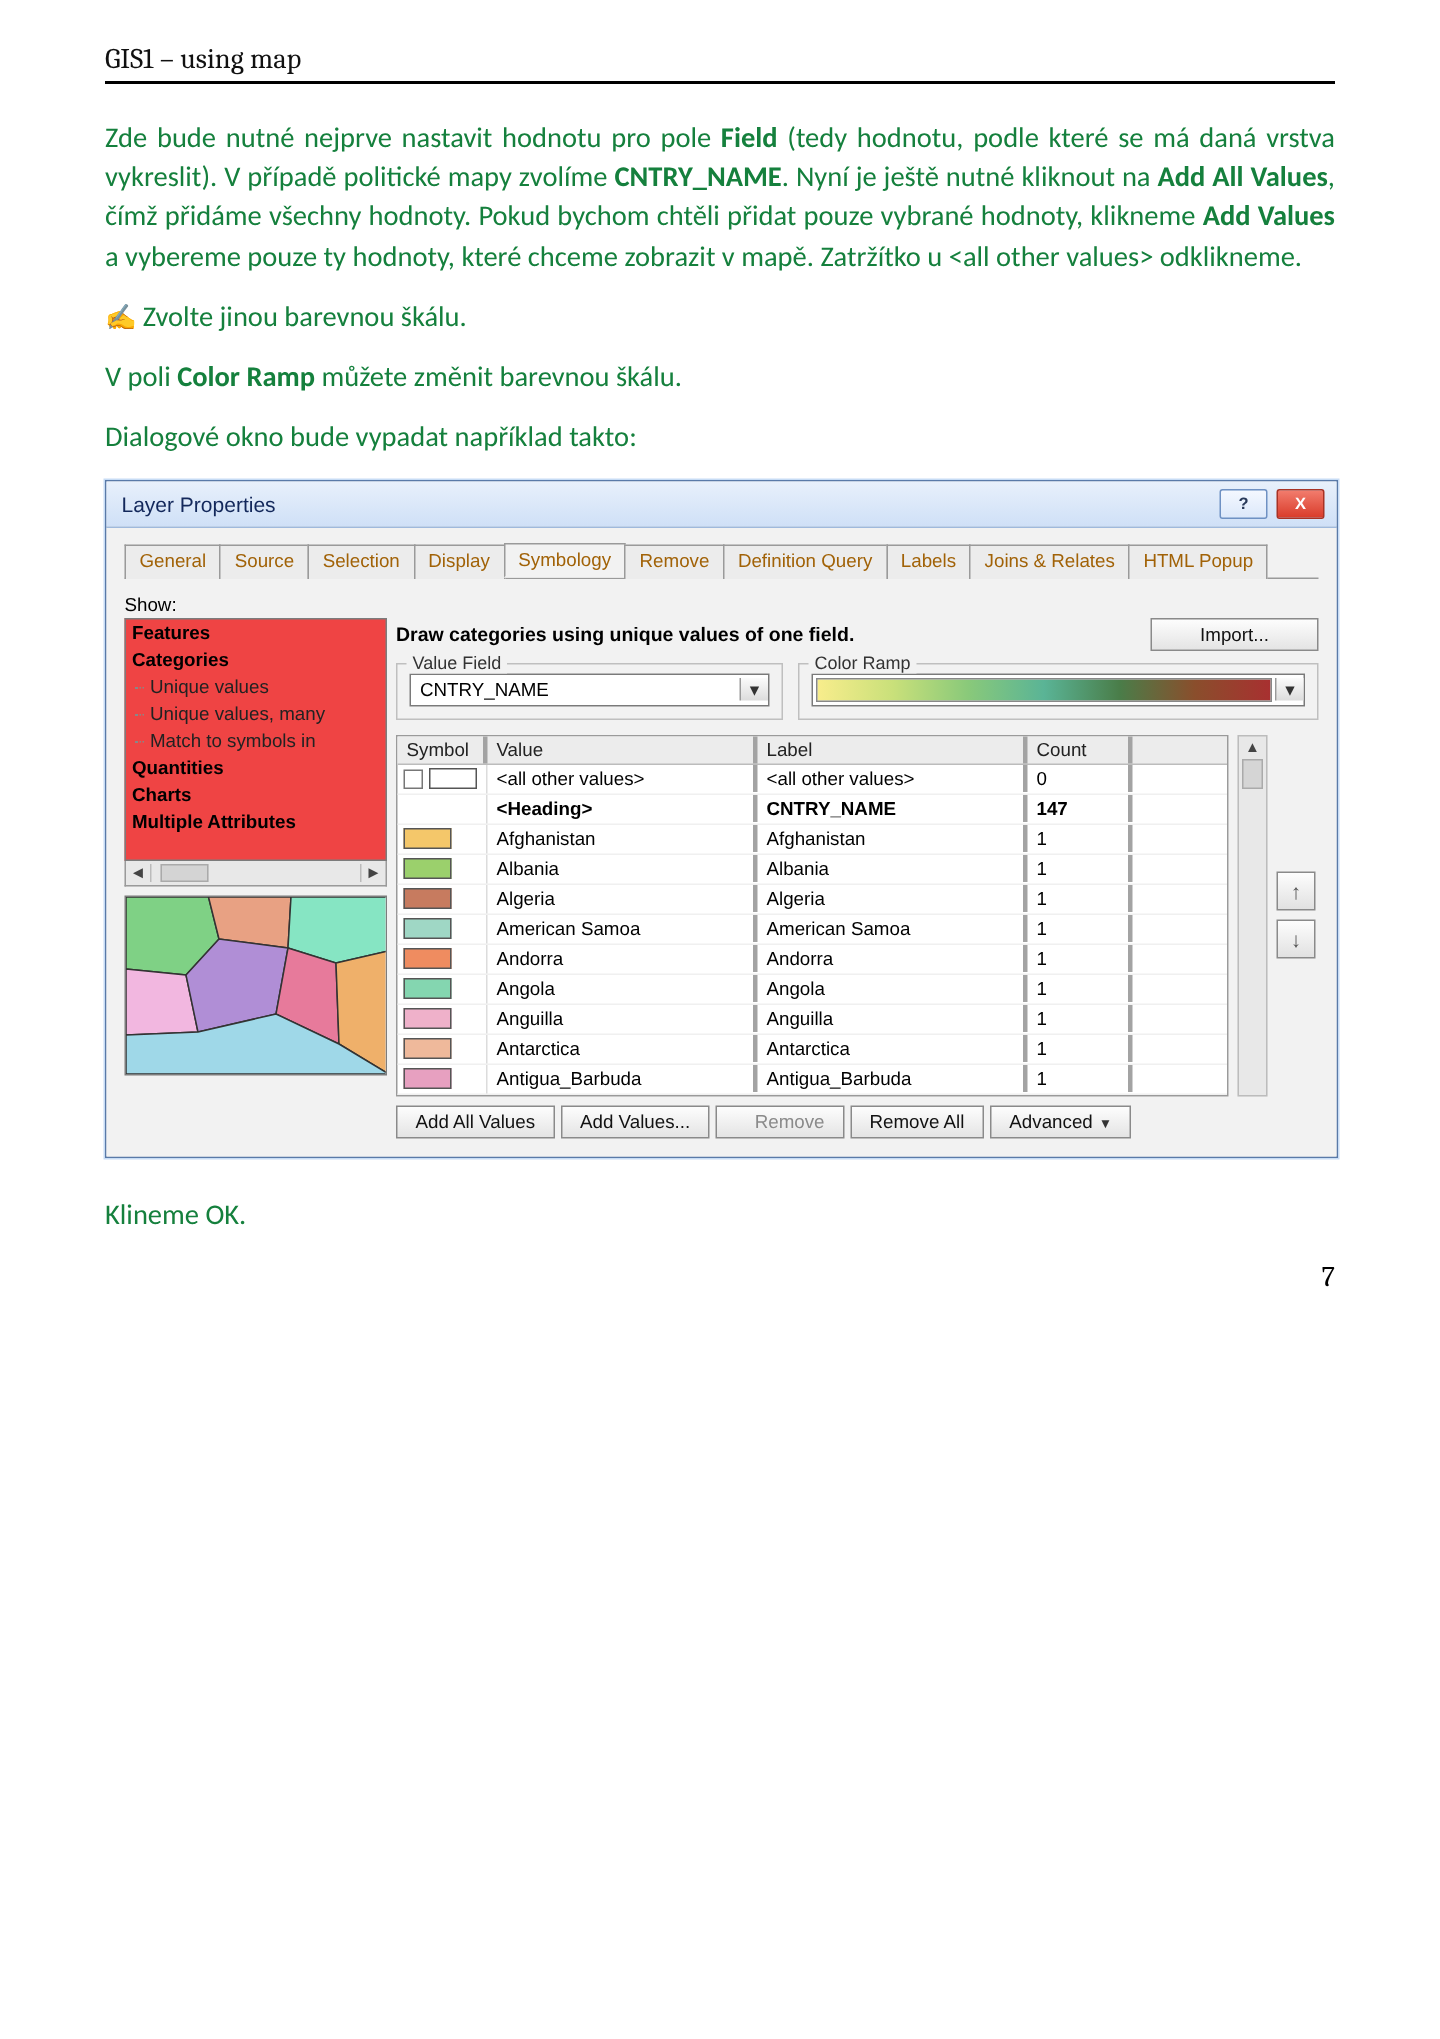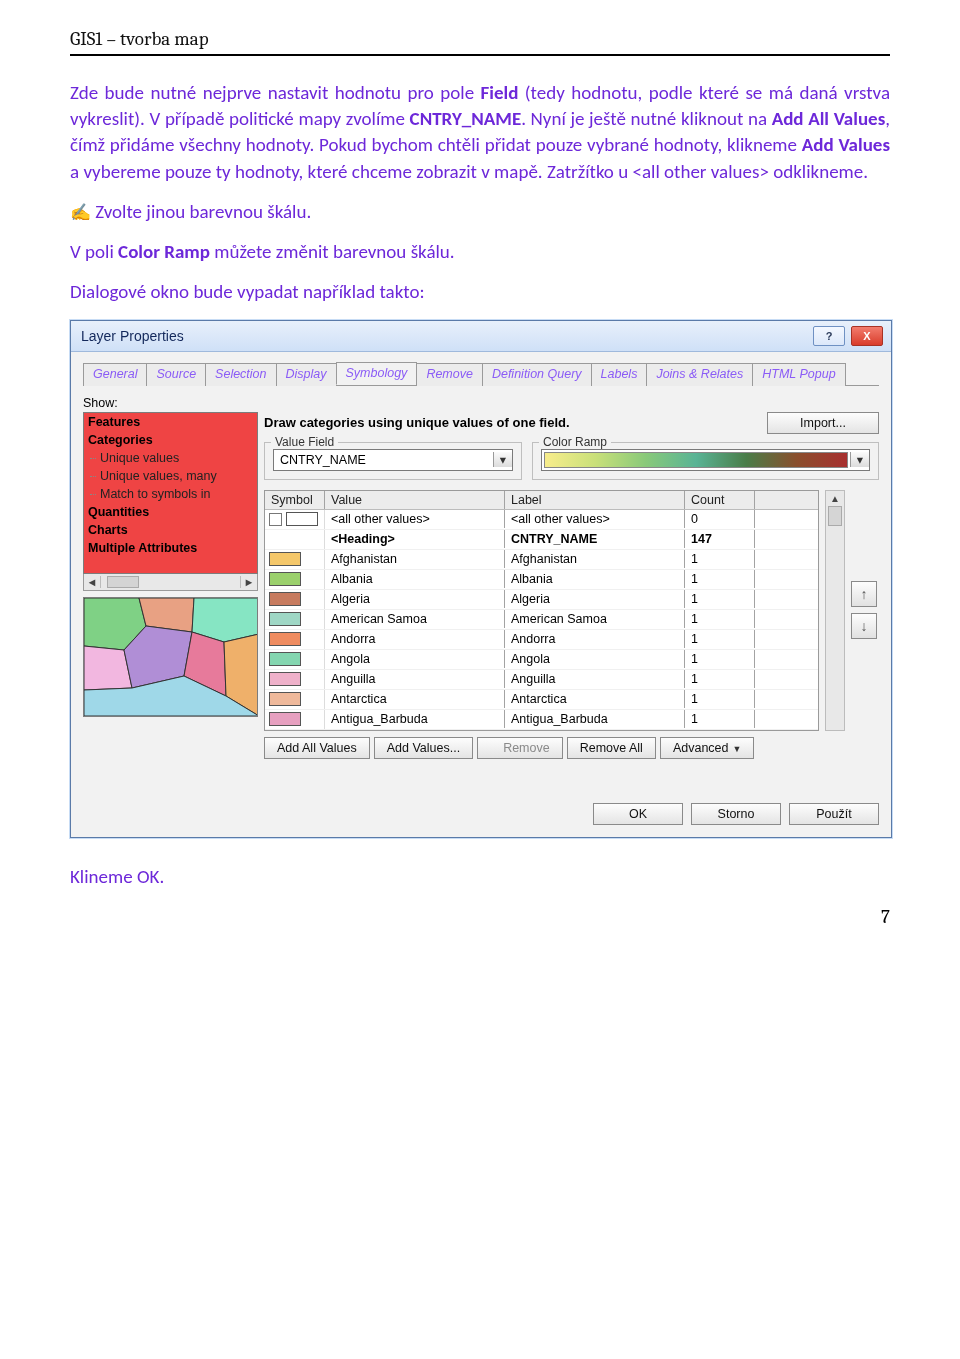--- a/index.html
+++ b/index.html
@@ -22,21 +22,21 @@
   }
   .header-rule {
     border: none;
     border-top: 2px solid #000;
     margin: 4px 0 24px 0;
   }
   .body-text {
     font-family: Calibri, Arial, sans-serif;
     font-size: 19px;
     line-height: 1.38;
-    color: #6d28d9;
+    color: #15803d;
   }
   .body-text p { margin: 0 0 14px 0; }
   .justify { text-align: justify; }
   .bold { font-weight: bold; }
   .hand {
     font-family: Arial, sans-serif;
     font-size: 17px;
     margin-right: 4px;
   }
 
@@ -85,24 +85,23 @@
     border-bottom: 1px solid #9a9a9a;
     font-size: 12.5px;
     gap: 0;
   }
   .tab {
     padding: 3px 9px 4px 9px;
     border: 1px solid #9a9a9a;
     border-bottom: none;
     margin-right: -1px;
     background: #ececec;
-    color: #8b5cf6;
+    color: #a16207;
     position: relative;
     top: 1px;
-    font-style: italic;
   }
   .tab.active {
     background: #f2f2f2;
     border-bottom: 1px solid #f2f2f2;
     top: 0;
   }
 
   .show-label { margin-top: 10px; font-size: 12.5px; }
   .main-row { display: flex; gap: 6px; margin-top: 2px; }
   .show-panel {
@@ -220,21 +219,21 @@
     display: grid;
     grid-template-columns: 60px 180px 180px 70px;
     align-items: center;
   }
   .grid-head {
     background: #ececec;
     border-bottom: 1px solid #bcbcbc;
   }
   .gh, .gc {
     padding: 2px 6px;
-    border-right: 1px solid #a3a3a3;
+    border-right: 3px solid #a3a3a3;
     white-space: nowrap;
     overflow: hidden;
     text-overflow: clip;
   }
   .gh { font-weight: normal; color: #222; }
   .grid-row { border-bottom: 1px solid #f0f0f0; height: 19px; }
   .swatch-cell {
     display: flex; align-items: center; gap: 4px; padding-left: 4px;
     border-right: 1px solid #dcdcdc;
     height: 100%;
@@ -302,21 +301,21 @@
     bottom: 16px;
     font-family: Cambria, Georgia, serif;
     font-size: 19px;
   }
 </style>
 </head>
 <body>
 
 <div class="page">
   <div class="header-row">
-    <span>GIS1 – tvorba map</span>
+    <span>GIS1 – using map</span>
   </div>
   <hr class="header-rule">
 
   <div class="body-text">
     <p class="justify">
       <span>Zde bude nutné nejprve nastavit hodnotu pro pole </span><span class="bold">Field</span><span> (tedy hodnotu, podle které se má daná vrstva vykreslit). V případě politické mapy zvolíme </span><span class="bold">CNTRY_NAME</span><span>.  Nyní je ještě nutné kliknout na </span><span class="bold">Add All Values</span><span>, čímž přidáme všechny hodnoty. Pokud bychom chtěli přidat pouze vybrané hodnoty, klikneme </span><span class="bold">Add Values</span><span> a vybereme pouze ty hodnoty, které chceme zobrazit v mapě. Zatržítko u &lt;all other values&gt; odklikneme.</span>
     </p>
     <p>
       <span class="hand">✍</span><span>Zvolte jinou barevnou škálu.</span>
     </p>
@@ -518,25 +517,20 @@
             <div class="btn-row">
               <button class="wbtn">Add All Values</button>
               <button class="wbtn">Add Values...</button>
               <button class="wbtn disabled">Remove</button>
               <button class="wbtn">Remove All</button>
               <button class="wbtn"><span>Advanced</span><span class="adv-caret">▼</span></button>
             </div>
           </div>
         </div>
 
-        <div class="bottom-btns">
-          <button class="wbtn">OK</button>
-          <button class="wbtn">Storno</button>
-          <button class="wbtn">Použít</button>
-        </div>
       </div>
     </div>
   </div>
 
   <div class="body-text">
     <p>Klineme OK.</p>
   </div>
 
   <div class="page-num">7</div>
 </div>

